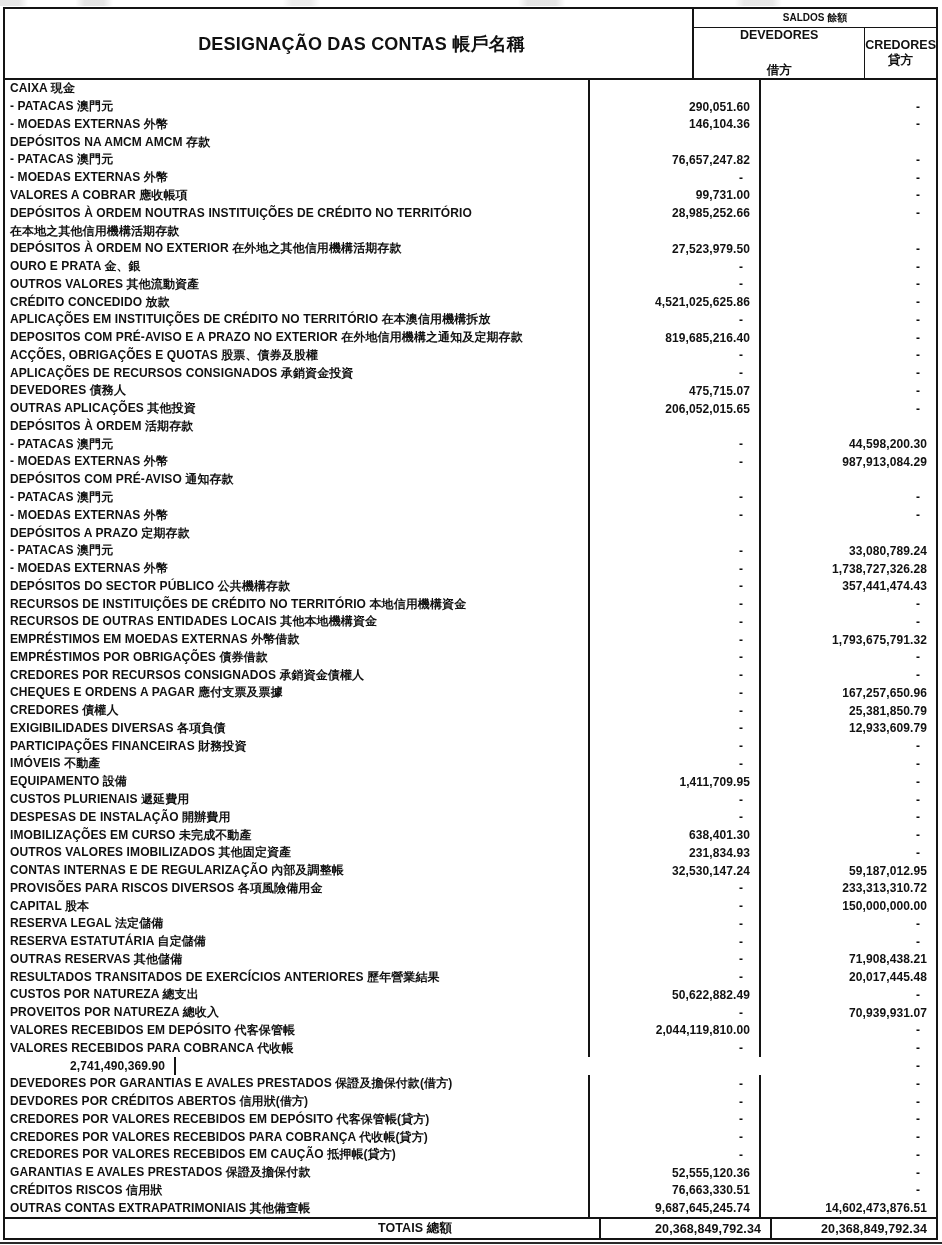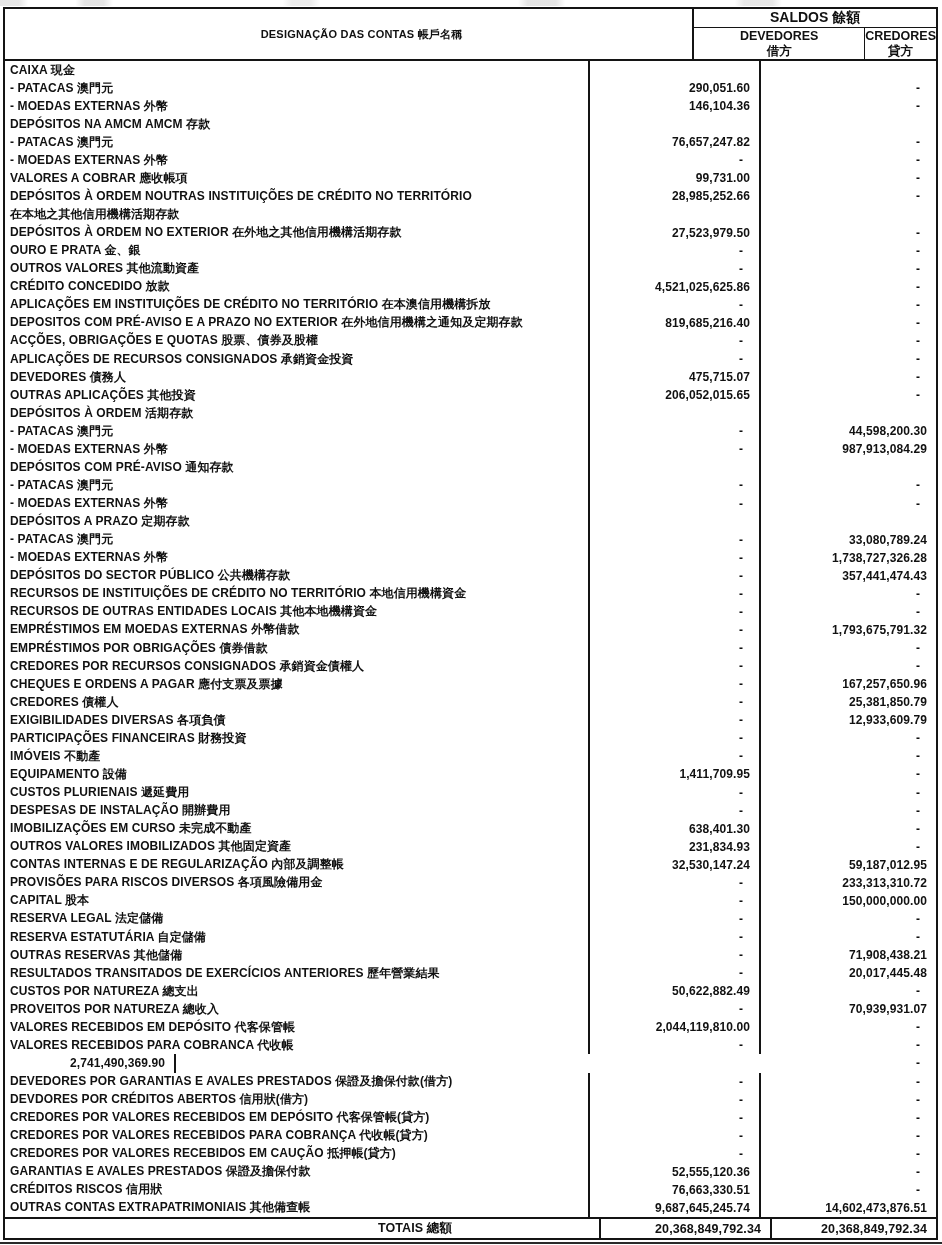--- a/index.html
+++ b/index.html
@@ -25,34 +25,34 @@
     box-sizing:border-box;
     border:2.5px solid #141414;
     display:flex;flex-direction:column;
     background:#fff;
   }
   
   .hdr{display:flex;flex:0 0 50px;border-bottom:2px solid #141414;}
   .hdr-left{
     width:706px;box-sizing:border-box;border-right:2px solid #141414;
     display:flex;align-items:center;justify-content:center;
-    font-size:11px;font-weight:600;letter-spacing:.2px;margin-left:26px;
+    font-size:18px;font-weight:600;letter-spacing:.2px;margin-left:26px;
   }
   .hdr-right{flex:1;display:flex;flex-direction:column;}
   .hdr-saldos{
     flex:0 0 18px;border-bottom:1.5px solid #141414;
     display:flex;align-items:center;justify-content:center;
-    font-size:14px;font-weight:600;
+    font-size:10px;font-weight:600;
   }
   .hdr-cols{flex:1;display:flex;}
   .hdr-dev,.hdr-cred{
     display:flex;flex-direction:column;align-items:center;justify-content:center;
     font-size:12.5px;font-weight:600;line-height:15px;
   }
-  .hdr-dev{width:171px;box-sizing:border-box;border-right:1.5px solid #141414;}
+  .hdr-dev{width:171px;box-sizing:border-box;border-right:1.5px solid #141414;gap:20px;}
   .hdr-cred{flex:1;}
   
   .tbody{flex:1;display:flex;flex-direction:column;}
   .row{flex:1;display:flex;min-height:0;}
   .c1{
     width:585px;box-sizing:border-box;border-right:2px solid #141414;
     display:flex;align-items:center;
     padding-left:5px;overflow:hidden;white-space:nowrap;
     font-size:12px;font-weight:600;letter-spacing:.1px;
   }

